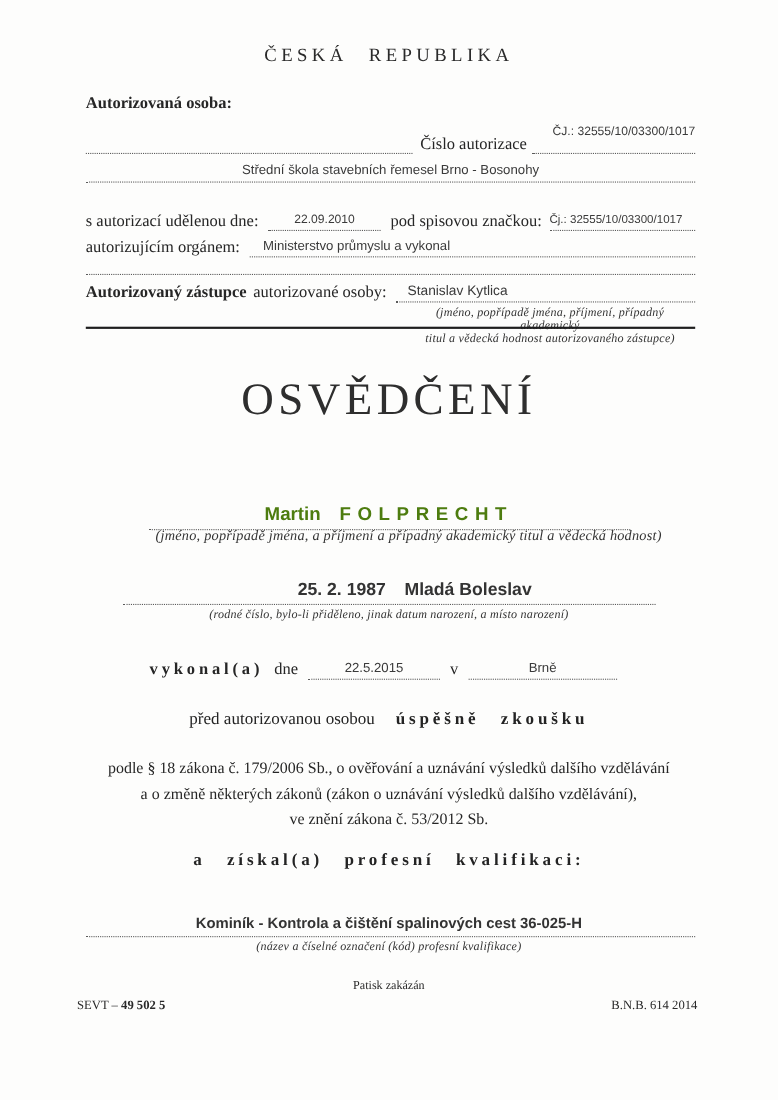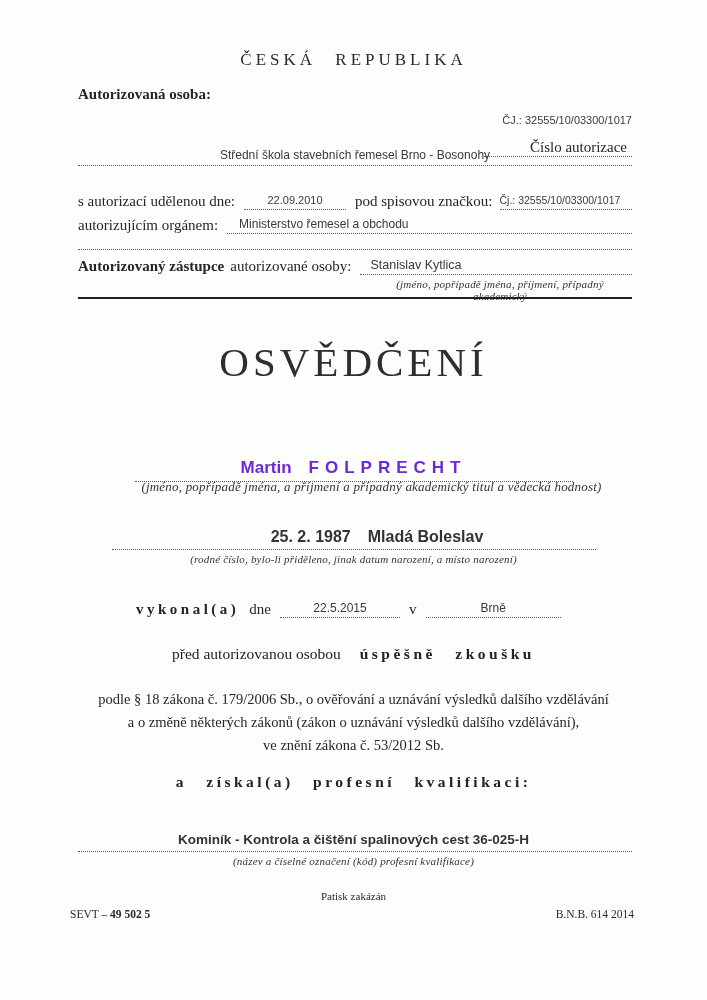--- a/index.html
+++ b/index.html
@@ -16,40 +16,40 @@
   .field{border-bottom:1px dotted #5a5a5a;text-align:center;padding-bottom:1px;min-height:5px;}
   .grow{flex:1;}
   .val{font-family:"Liberation Sans","DejaVu Sans",sans-serif;font-size:12px;color:#3a3a3a;white-space:nowrap;}
   .dotline{border-bottom:1px dotted #5a5a5a;height:0;}
   .note{font-style:italic;font-size:11px;color:#333;letter-spacing:0.2px;}
   .ls-country{font-size:17px;letter-spacing:4px;word-spacing:11px;color:#2a2a2a;}
   .ls-maintitle{font-size:41px;letter-spacing:4px;color:#2e2e2e;}
   .ls-subtitle{font-size:24px;letter-spacing:2px;word-spacing:6px;color:#2e2e2e;}
   .ls-surname{letter-spacing:6px;}
   .ls-boldspaced{font-weight:bold;letter-spacing:3.5px;word-spacing:12px;}
-  .namebold{font-family:"Liberation Sans","DejaVu Sans",sans-serif;font-weight:bold;font-size:17px;color:#6d28d9;}
+  .namebold{font-family:"Liberation Sans","DejaVu Sans",sans-serif;font-weight:bold;font-size:17px;color:#4d7c0f;}
   .birthbold{font-family:"Liberation Sans","DejaVu Sans",sans-serif;font-weight:bold;font-size:16px;color:#333;}
   .qualbold{font-family:"Liberation Sans","DejaVu Sans",sans-serif;font-weight:bold;font-size:13.5px;color:#333;}
   .legal{font-size:14.5px;line-height:23px;color:#262626;}
   .solid{border-top:2px solid #1e1e1e;height:0;}
   .small-ref{font-size:10.5px;}
   .foot{font-size:11.5px;color:#2a2a2a;}
 </style>
 </head>
 <body>
 
 <div class="page">
 
-  <div class="abs center ls-country" style="top:40px;margin-top:10px;">ČESKÁ REPUBLIKA</div>
+  <div class="abs center ls-country" style="top:40px;">ČESKÁ REPUBLIKA</div>
 
   <div class="abs lbl bold" style="top:86px;left:78px;">Autorizovaná osoba:</div>
 
   <div class="abs val" style="top:114px;right:75px;font-size:11px;">ČJ.: 32555/10/03300/1017</div>
 
-  <div class="abs row" style="top:138px;left:78px;right:75px;flex-direction:column;">
+  <div class="abs row" style="top:123px;left:78px;right:75px;">
     <span class="dotline grow"></span>
     <span class="lbl" style="margin:0 5px 0 7px;">Číslo autorizace</span>
     <span class="dotline" style="width:148px;"></span>
   </div>
 
   <div class="abs" style="top:145px;left:78px;right:75px;text-align:center;border-bottom:1px dotted #5a5a5a;padding-bottom:2px;">
     <span class="val">Střední škola stavebních řemesel Brno - Bosonohy</span>
   </div>
 
   <div class="abs row" style="top:190px;left:78px;right:75px;">
@@ -59,35 +59,36 @@
     </span>
     <span class="lbl">pod spisovou značkou:</span>
     <span class="field grow" style="margin-left:7px;text-align:left;">
       <span class="val small-ref">Čj.: 32555/10/03300/1017</span>
     </span>
   </div>
 
   <div class="abs row" style="top:214px;left:78px;right:75px;">
     <span class="lbl">autorizujícím orgánem:</span>
     <span class="field grow" style="margin-left:9px;text-align:left;padding-left:12px;">
-      <span class="val">Ministerstvo řemesel a obchodu</span>
+      <span class="val">Ministerstvo průmyslu a vykonal</span>
     </span>
   </div>
 
   <div class="abs dotline" style="top:249px;left:78px;right:75px;"></div>
 
   <div class="abs row" style="top:255px;left:78px;right:75px;justify-content:center;">
     <span class="lbl bold">Autorizovaný zástupce</span>
     <span class="lbl" style="margin-left:6px;">autorizované osoby:</span>
     <span class="field grow" style="margin-left:9px;text-align:left;padding-left:10px;">
       <span class="val" style="font-size:12.5px;">Stanislav Kytlica</span>
     </span>
   </div>
   <div class="abs note" style="top:278px;left:368px;right:75px;text-align:center;">
     <div>(jméno, popřípadě jména, příjmení, případný akademický</div>
+    <div>titul a vědecká hodnost autorizovaného zástupce)</div>
   </div>
 
   <div class="abs solid" style="top:297px;left:78px;right:75px;"></div>
 
   <div class="abs center ls-maintitle" style="top:338px;">OSVĚDČENÍ</div>
 
   <div class="abs center" style="top:458px;">
     <span class="namebold">Martin</span>
     <span class="namebold ls-surname" style="margin-left:13px;">FOLPRECHT</span>
   </div>

